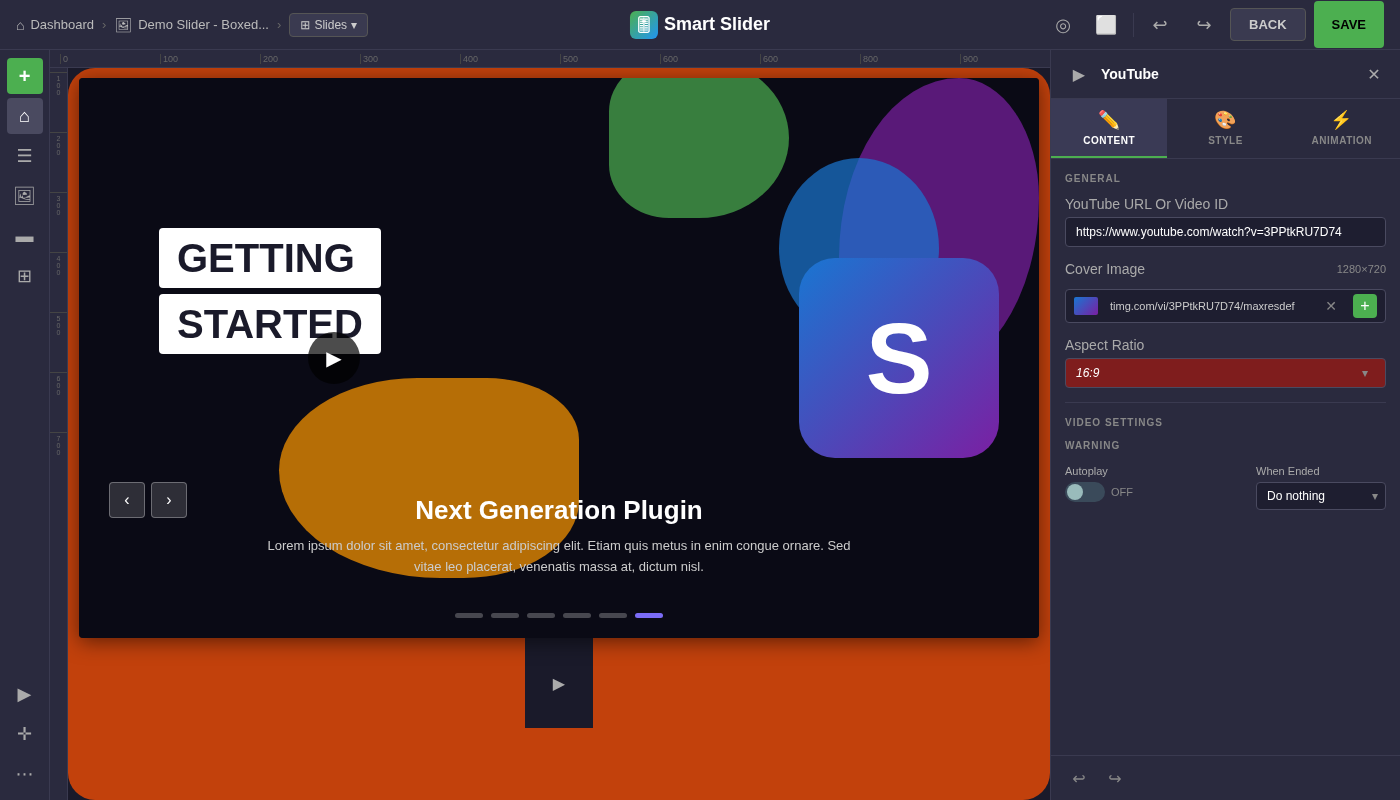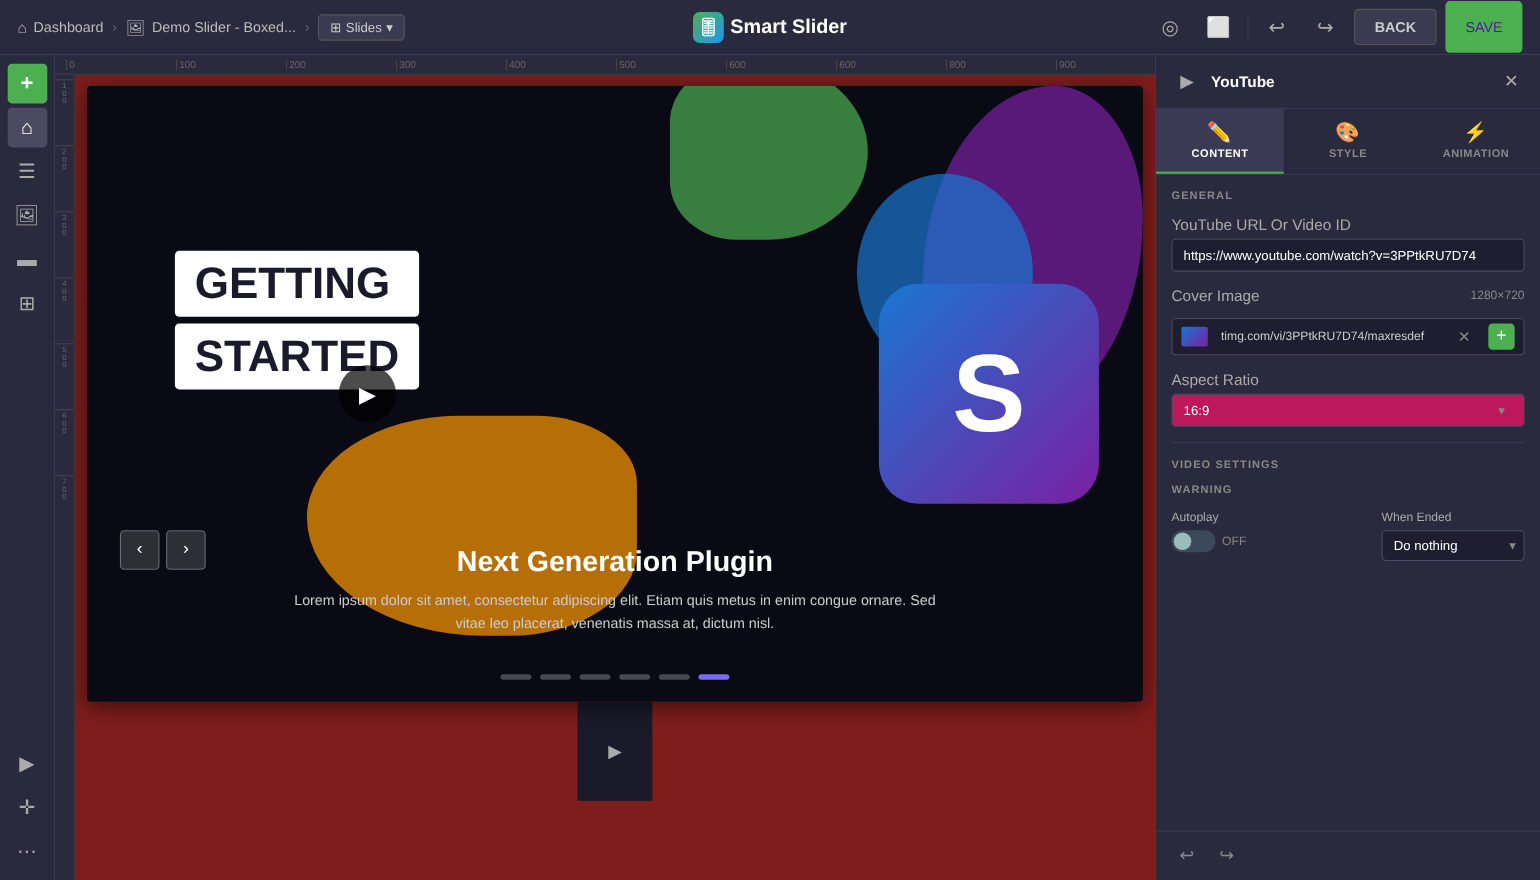--- a/index.html
+++ b/index.html
@@ -78,25 +78,25 @@
       color: #ccc;
       font-size: 13px;
       border-radius: 4px;
       cursor: pointer;
       font-weight: 600;
     }
     .btn-save {
       padding: 16px 18px;
       background: #4CAF50;
       border: none;
-      color: #4c1d95;
+      color: #000000;
       font-size: 13px;
       border-radius: 4px;
       cursor: pointer;
-      font-weight: 400;
+      font-weight: 700;
     }
 
     
     .main-layout {
       display: flex;
       height: 750px;
     }
 
     
     .left-sidebar {
@@ -204,21 +204,22 @@
     }
 
     
     .slide-canvas {
       flex: 1;
       display: flex;
       flex-direction: column;
       align-items: center;
       padding: 10px 20px;
       overflow: hidden;
-      background: #7f1d1d;
+      background: #c2410c;
+      border-radius: 27px;
     }
     .slide-wrapper {
       position: relative;
       width: 960px;
       height: 560px;
       border-radius: 4px;
       overflow: hidden;
       box-shadow: 0 4px 20px rgba(0,0,0,0.5);
     }
 
@@ -581,27 +582,28 @@
     }
 
     
     .select-wrapper {
       display: flex;
       align-items: center;
     }
     .form-select {
       width: 100%;
       padding: 7px 10px;
-      background: #be185d;
+      background: #7f1d1d;
       border: 1px solid #4a4a60;
       border-radius: 4px;
       color: #fff;
       font-size: 12px;
       cursor: pointer;
       appearance: none;
+      font-style: italic;
       -webkit-appearance: none;
     }
     .select-arrow {
       margin-left: -24px;
       color: #888;
       font-size: 12px;
       pointer-events: none;
     }
 
     

